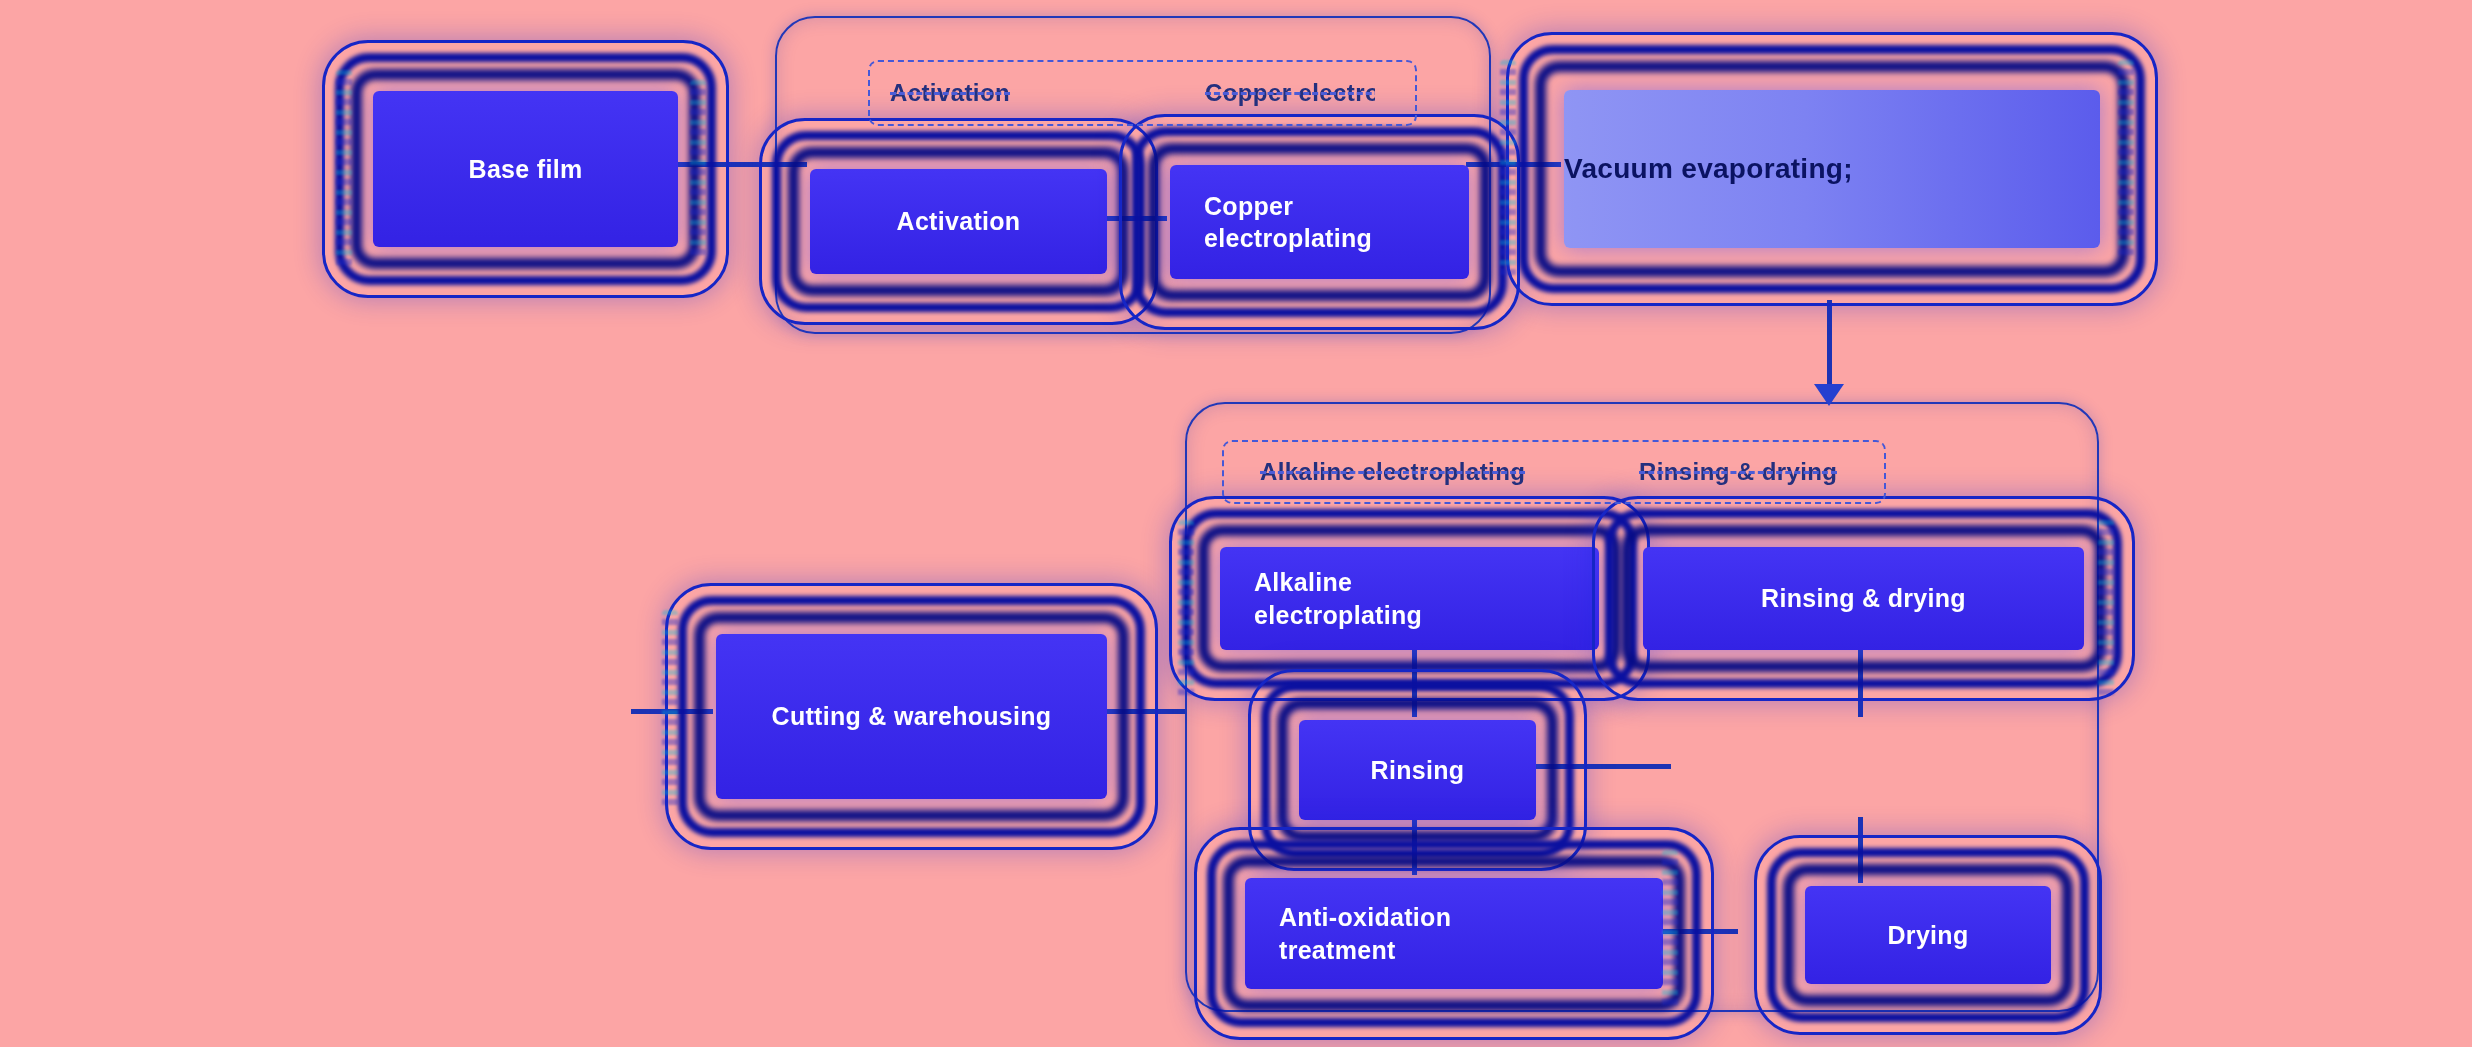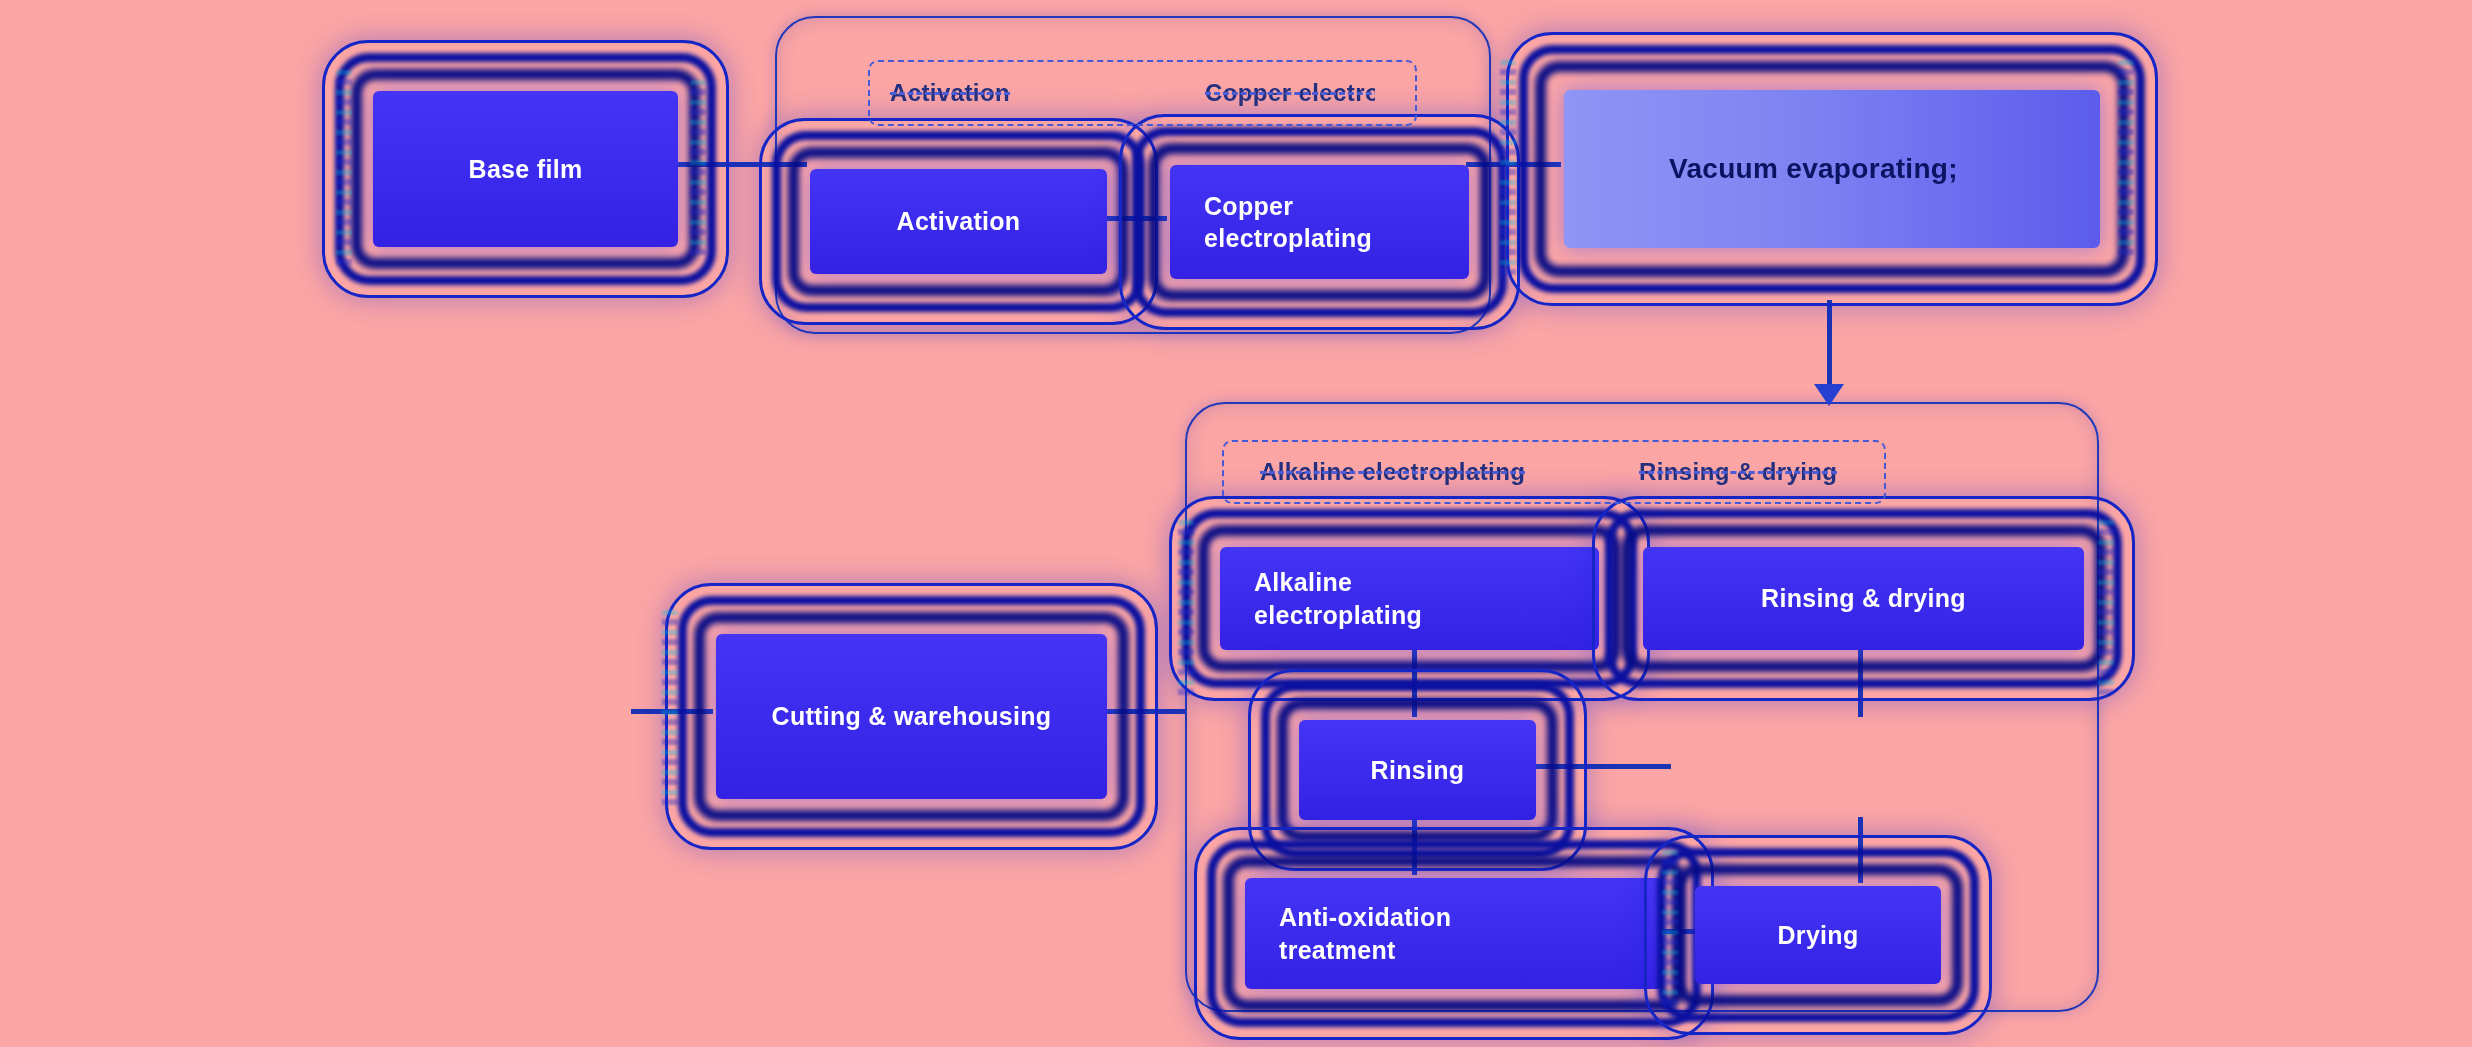--- a/index.html
+++ b/index.html
@@ -44,21 +44,21 @@
     text-align:center;box-shadow:0 0 22px rgba(70,70,255,.45);
   }
   .pad55 .node{inset:55px;}
   .align-left{justify-content:flex-start;text-align:left;padding-left:34px;}
   .node .lbl{display:inline-block;}
   .w200{max-width:210px;}
   .w240{max-width:250px;}
   .w260{max-width:265px;}
   .hl .node{
     background:linear-gradient(90deg,#8f95f4 0%,#7d82f2 45%,#5b5cec 100%);
-    color:#0b1362;font-size:28px;padding-left:105px;
+    color:#0b1362;font-size:28px;
     justify-content:flex-start;text-align:left;
   }
   
   .edge{position:absolute;background:#1c33b4;z-index:1;}
   .arrowhead{
     position:absolute;width:0;height:0;z-index:1;
     border-left:15px solid transparent;border-right:15px solid transparent;
     border-top:22px solid #2540d0;
   }
   
@@ -142,21 +142,21 @@
     </div>
   </div>
 
 
   <div class="cluster" style="left:1194px;top:827px;width:514px;height:207px">
     <div class="node align-left">
       <span class="lbl w260">Anti-oxidation treatment</span>
     </div>
   </div>
 
-  <div class="cluster" style="left:1644px;top:835px;width:342px;height:194px">
+  <div class="cluster" style="left:1754px;top:835px;width:342px;height:194px">
     <div class="node">
       <span class="lbl">Drying</span>
     </div>
   </div>
 
   <div class="cluster" style="left:665px;top:583px;width:487px;height:261px">
     <div class="node">
       <span class="lbl">Cutting &amp; warehousing</span>
     </div>
   </div>

